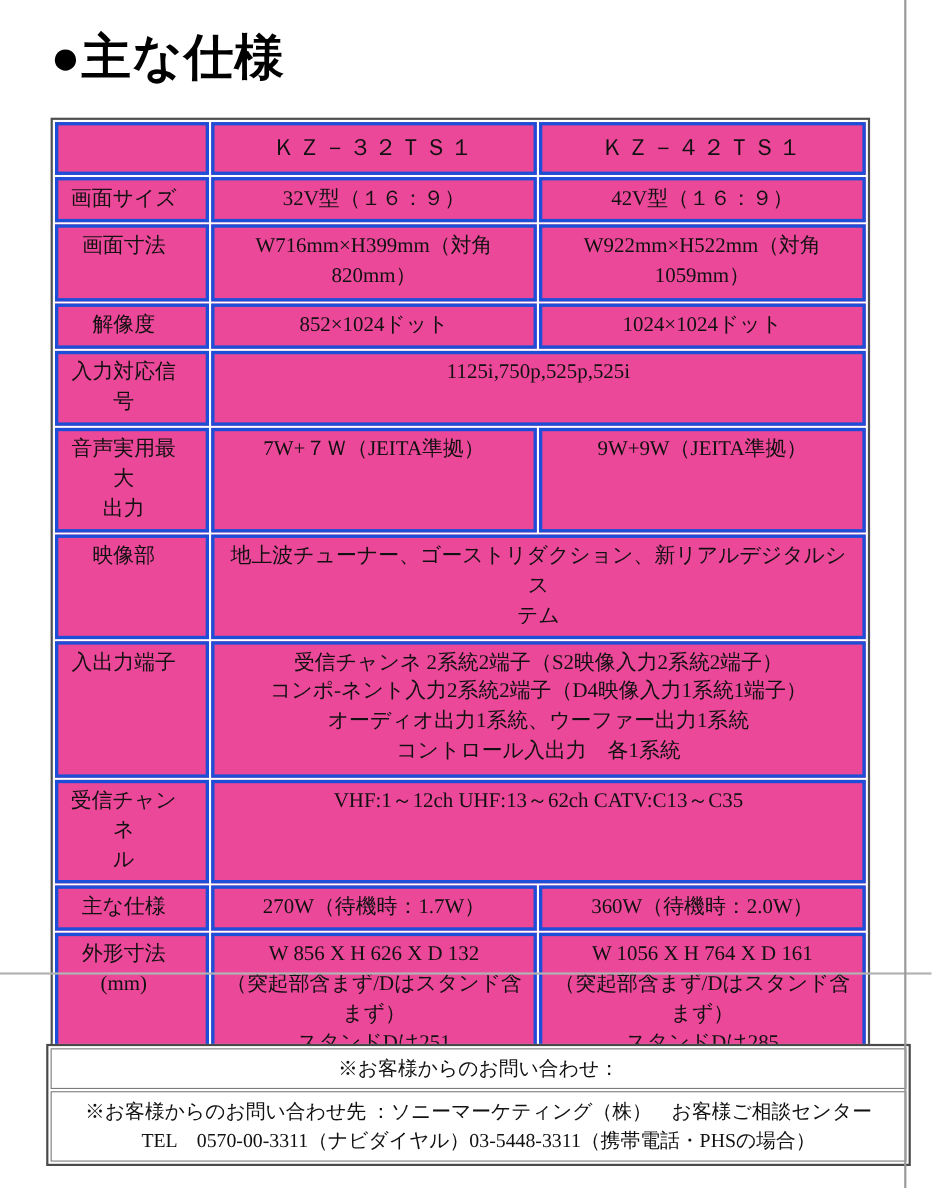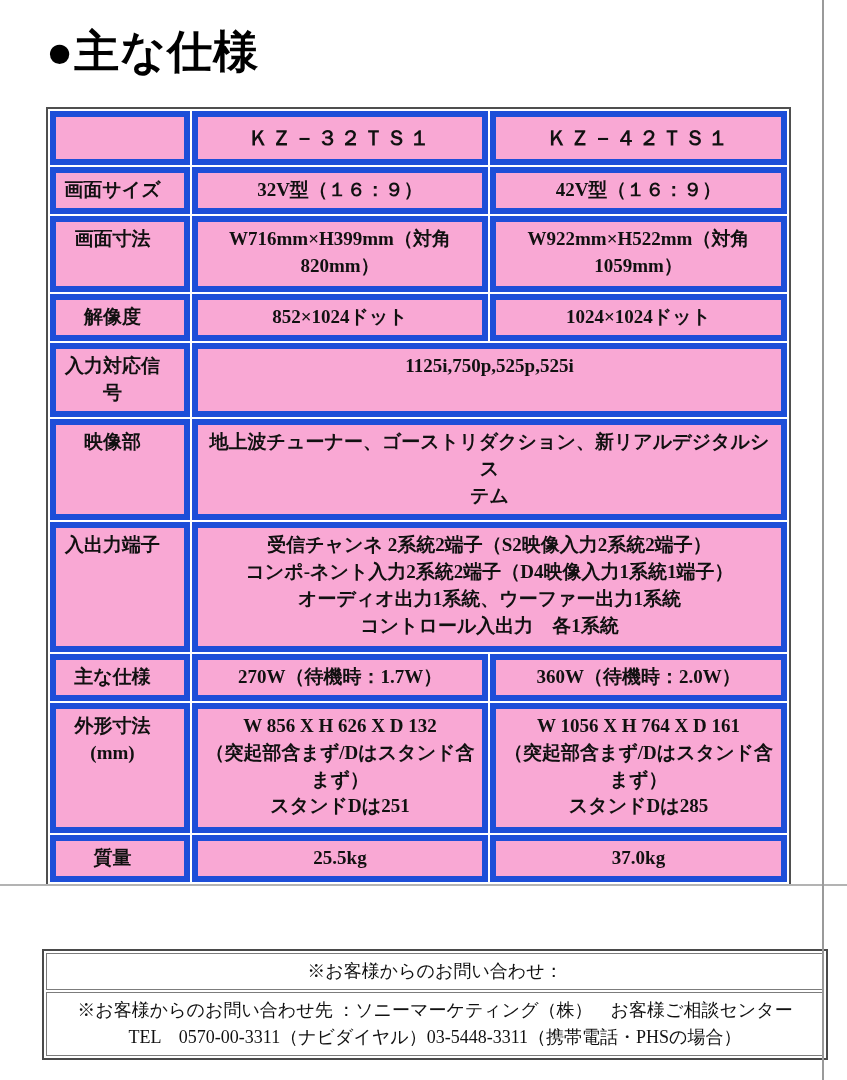--- a/index.html
+++ b/index.html
@@ -47,30 +47,29 @@
     position: absolute;
     left: 46px; top: 107px;
     width: 741px;
     table-layout: fixed;
     border-collapse: separate;
     border-spacing: 2px;
     border: 2px solid #4f4f4f;
     background: #ffffff;
   }
   table.spec td {
-    border: 6px solid #1d4ed8;
+    border: 3px solid #1d4ed8;
     text-align: center;
     vertical-align: top;
     padding: 4px 5px;
     font-size: 19px;
     line-height: 1.42;
     white-space: pre-line;
-    background: #f9a8d4;
+    background: #ec4899;
     overflow: hidden;
-    font-weight: bold;
   }
   table.spec td.model {
     font-family: "Liberation Sans", "DejaVu Sans", sans-serif;
     font-size: 21px;
     letter-spacing: 2px;
     padding-top: 6px;
     padding-bottom: 6px;
   }
   table.spec td.lbl { padding-left: 3px; padding-right: 18px; }
   tr.h2line td.lbl, tr.h2line td.val { height: 56px; }
@@ -133,30 +132,41 @@
       <tr>
         <td class="lbl">解像度</td>
         <td class="val">852×1024ドット</td>
         <td class="val">1024×1024ドット</td>
       </tr>
       <tr>
         <td class="lbl">入力対応信号</td>
         <td class="val" colspan="2">1125i,750p,525p,525i</td>
       </tr>
       <tr class="h2line">
+        <td class="lbl">音声実用最大
+出力</td>
+        <td class="val">7W+７Ｗ（JEITA準拠）</td>
+        <td class="val">9W+9W（JEITA準拠）</td>
+      </tr>
+      <tr class="h2line">
         <td class="lbl">映像部</td>
         <td class="val" colspan="2">地上波チューナー、ゴーストリダクション、新リアルデジタルシス
 テム</td>
       </tr>
       <tr class="h4line">
         <td class="lbl">入出力端子</td>
         <td class="val" colspan="2">受信チャンネ 2系統2端子（S2映像入力2系統2端子）
 コンポ-ネント入力2系統2端子（D4映像入力1系統1端子）
 オーディオ出力1系統、ウーファー出力1系統
 コントロール入出力　各1系統</td>
+      </tr>
+      <tr class="hchan">
+        <td class="lbl">受信チャンネ
+ル</td>
+        <td class="val" colspan="2">VHF:1～12ch UHF:13～62ch CATV:C13～C35</td>
       </tr>
       <tr>
         <td class="lbl">主な仕様</td>
         <td class="val">270W（待機時：1.7W）</td>
         <td class="val">360W（待機時：2.0W）</td>
       </tr>
       <tr class="h4line">
         <td class="lbl">外形寸法
 (mm)</td>
         <td class="val">W 856 X H 626 X D 132

